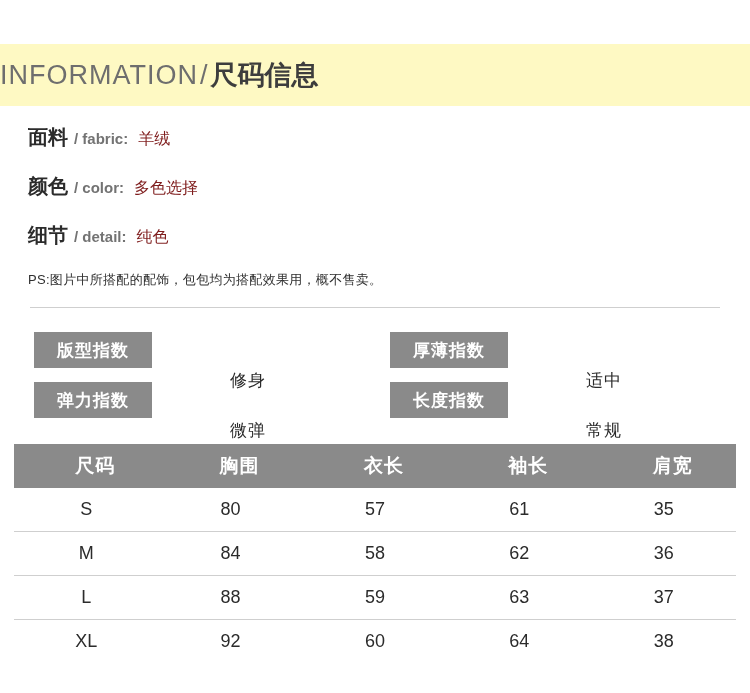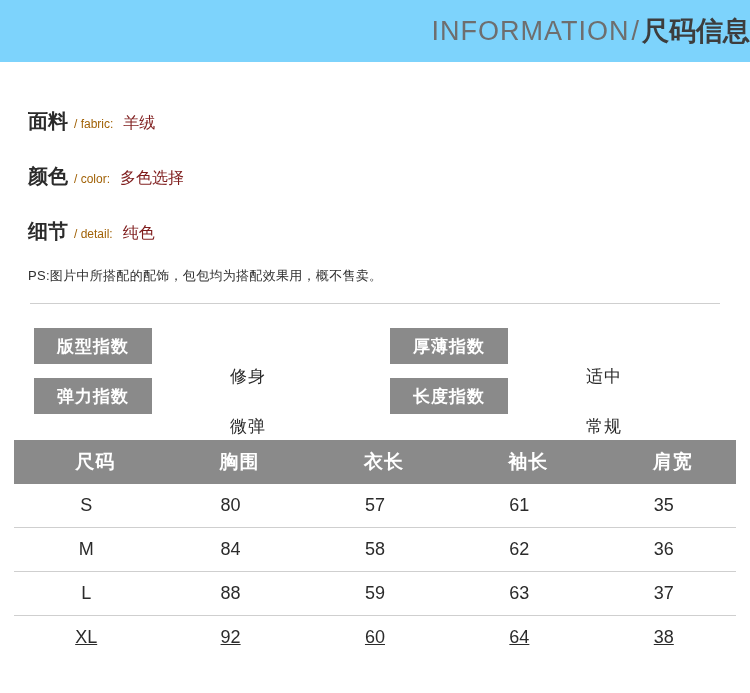--- a/index.html
+++ b/index.html
@@ -17,24 +17,25 @@
   .page {
     width: 750px;
     height: 693px;
     position: relative;
     box-sizing: border-box;
   }
 
   
   .header {
     height: 62px;
-    background: #7dd3fc;
+    background: #fef9c3;
     display: flex;
     align-items: center;
-    justify-content: flex-end;
+    justify-content: flex-start;
+    margin-top: 44px;
   }
   .header-title {
     font-size: 27px;
     letter-spacing: 1px;
     color: #6e6e6e;
     font-weight: normal;
     white-space: nowrap;
   }
   .header-title .zh {
     color: #3d3d3d;
@@ -47,32 +48,31 @@
   }
 
   
   .info {
     padding: 18px 28px 0 28px;
   }
   .info-row {
     display: flex;
     align-items: baseline;
     margin-bottom: 22px;
-    margin-top: 28px;
   }
   .info-label-zh {
     font-size: 20px;
     font-weight: bold;
     color: #2b2b2b;
   }
   .info-label-en {
-    font-size: 12px;
-    color: #a16207;
+    font-size: 15px;
+    color: #737373;
     margin-left: 6px;
-    font-weight: normal;
+    font-weight: bold;
   }
   .info-value {
     font-size: 16px;
     color: #7f1d1d;
     margin-left: 10px;
   }
   .ps-line {
     font-size: 13px;
     color: #2f2f2f;
     margin-top: 6px;
@@ -141,21 +141,20 @@
   .size-table td {
     text-align: center;
     font-size: 18px;
     height: 41px;
     color: #2b2b2b;
     border-bottom: 1px solid #cfcfcf;
     border-right: none;
   }
   .size-table tr.last-row td {
     border-bottom: none;
-    text-decoration: underline;
   }
 </style>
 </head>
 <body>
 
 <div class="page">
 
   <div class="header">
     <div class="header-title">
       <span>INFORMATION</span><span class="slash">/</span><span class="zh">尺码信息</span>

